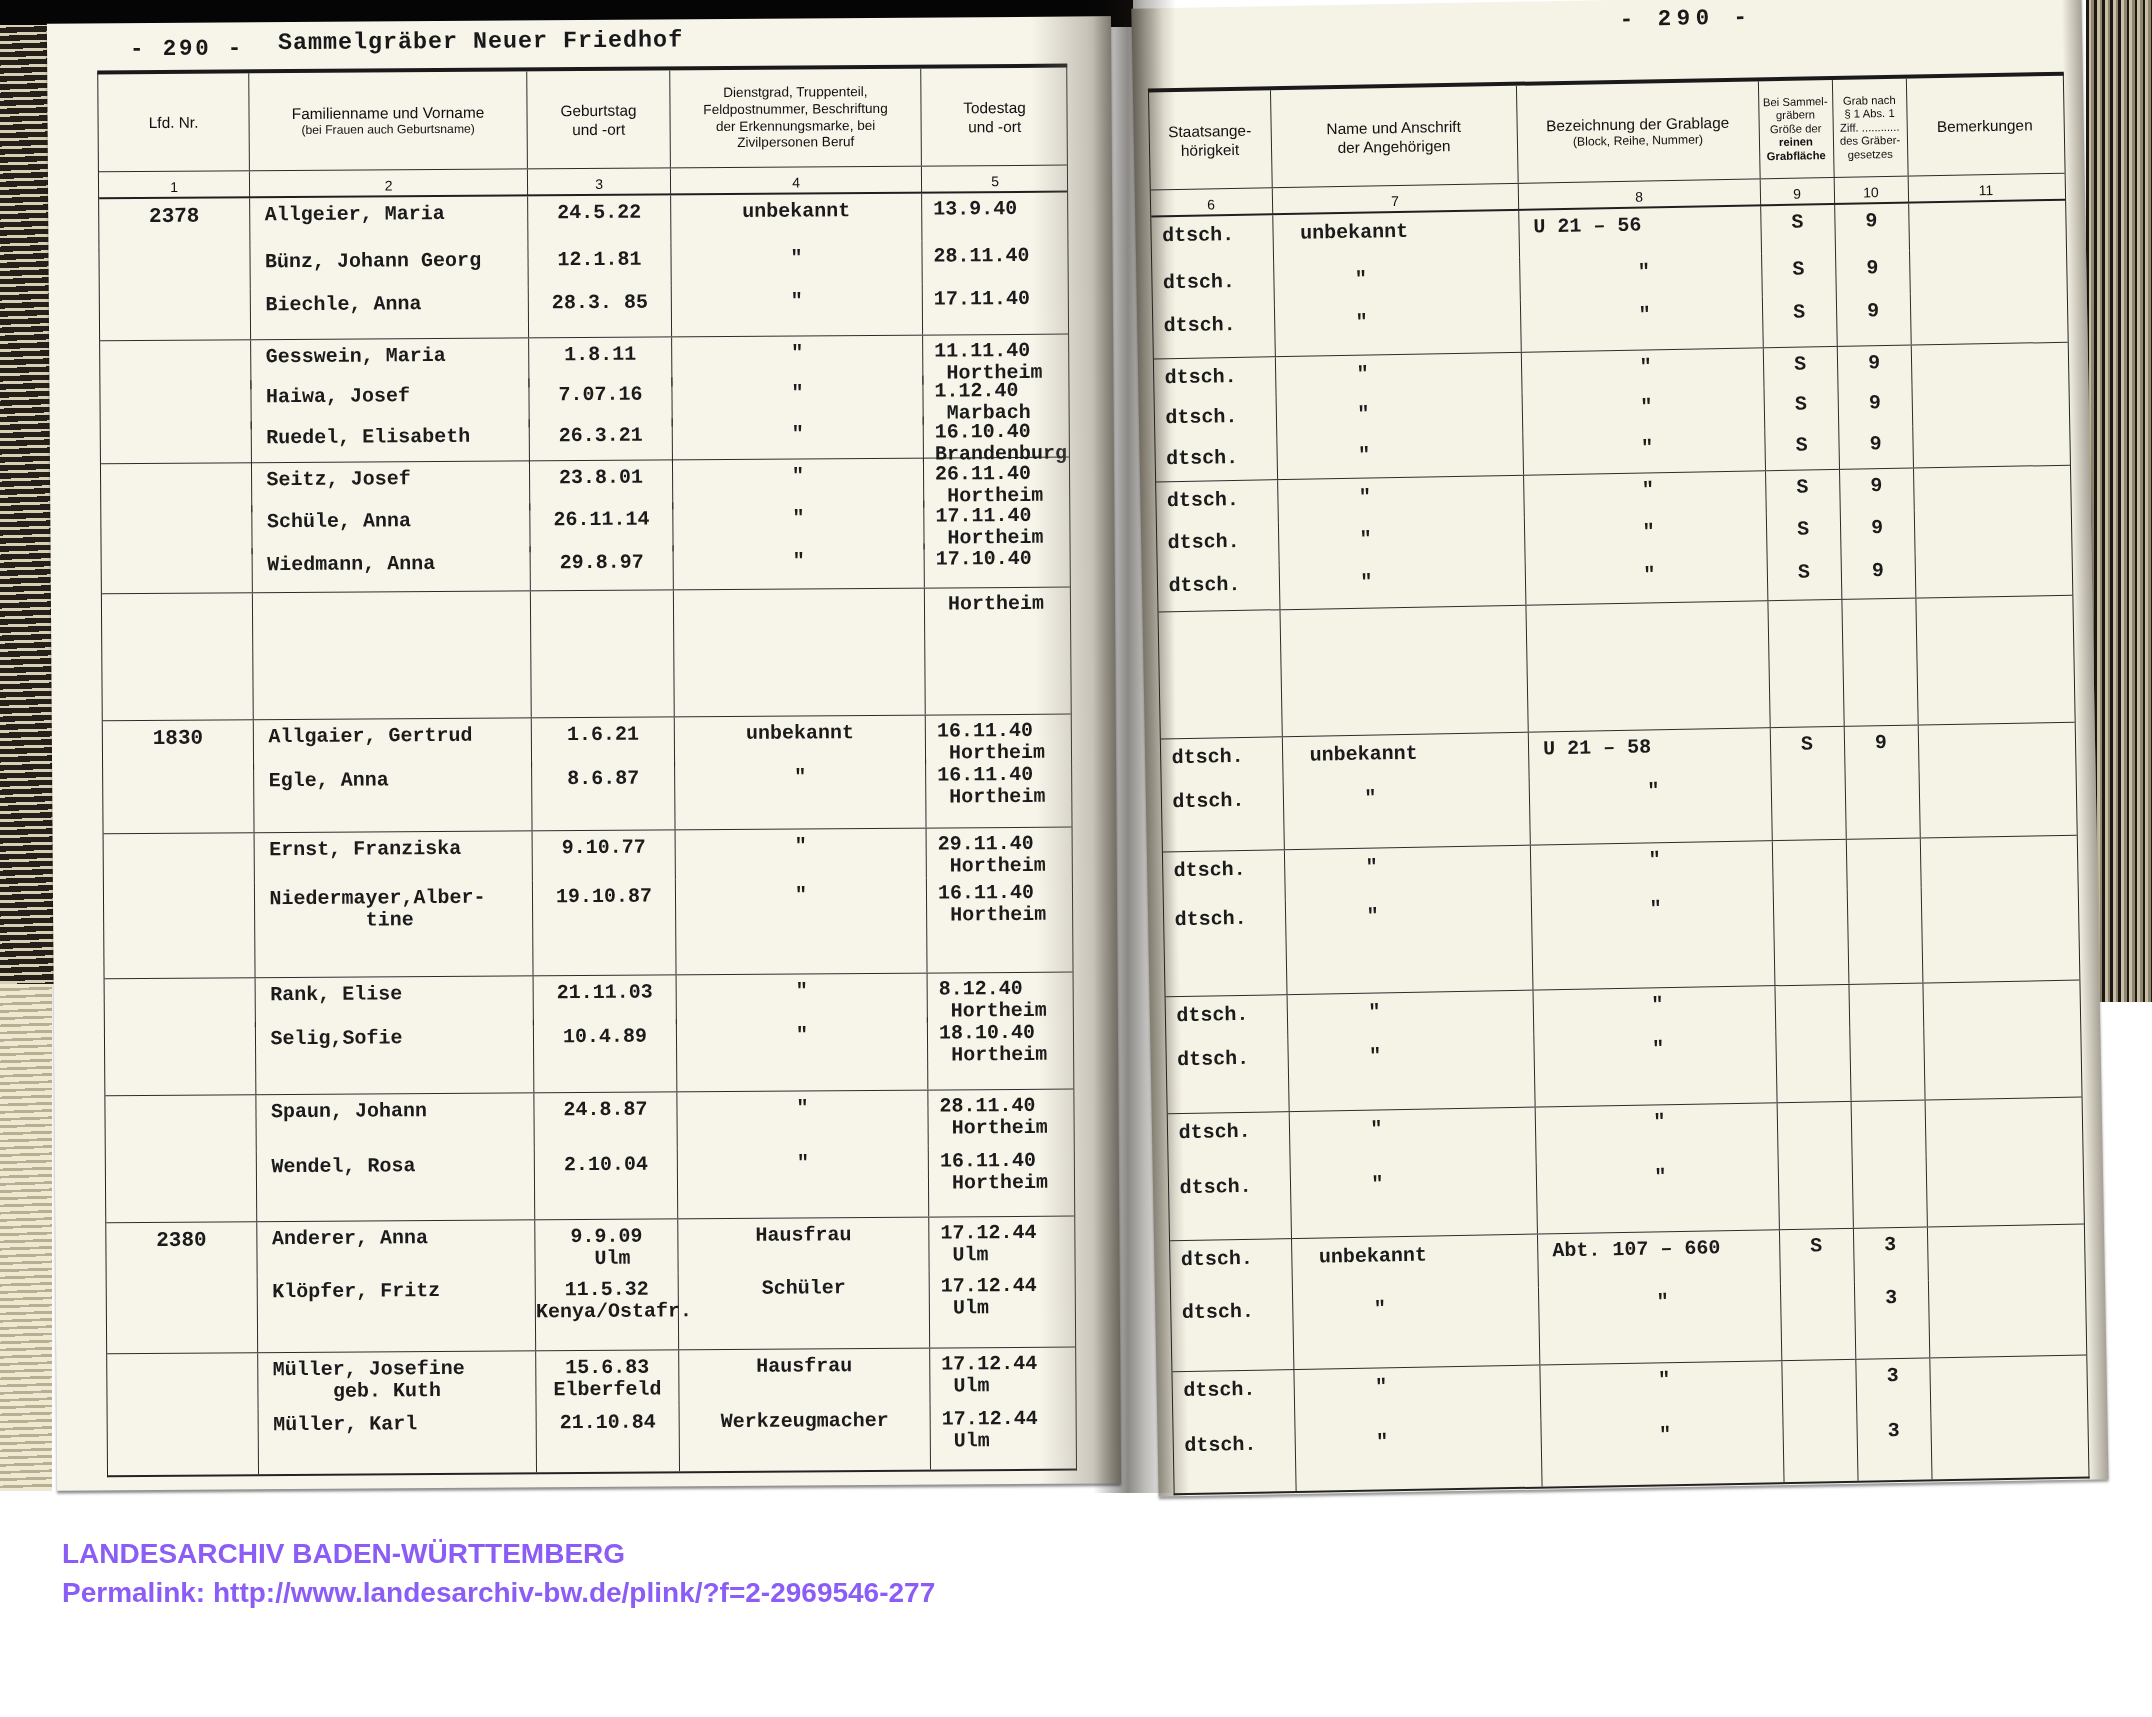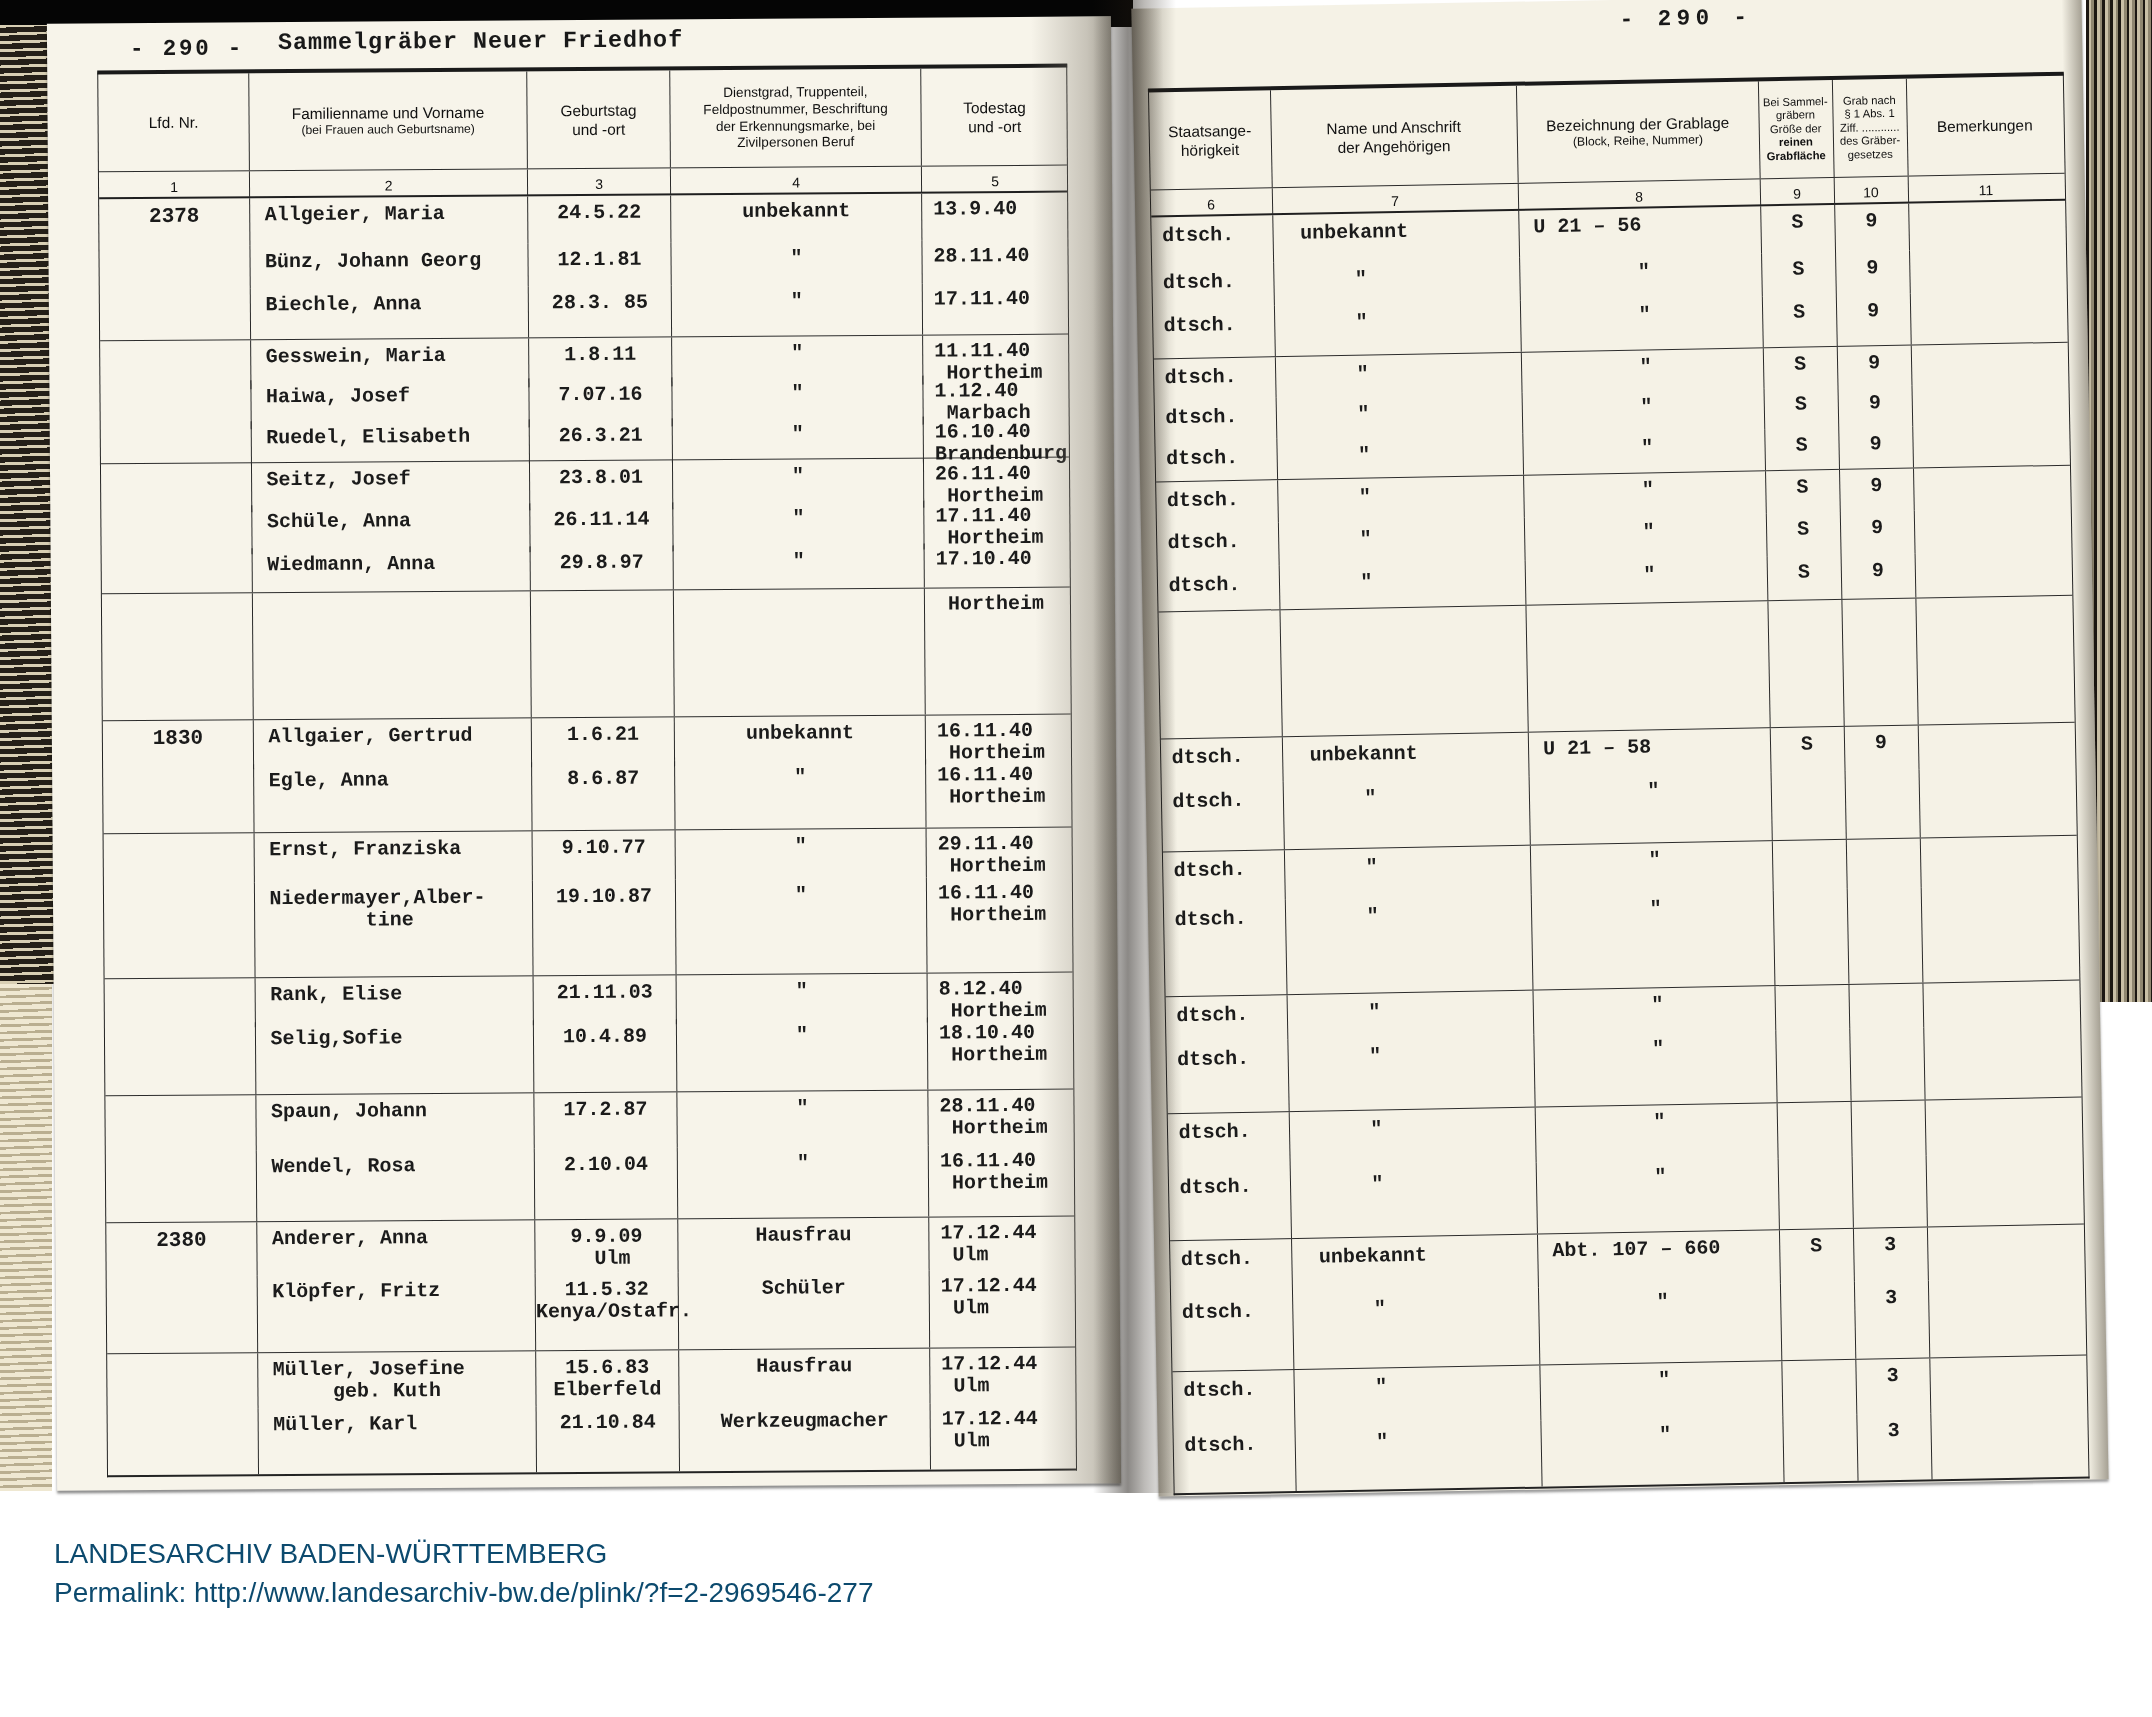--- a/index.html
+++ b/index.html
@@ -72,21 +72,21 @@
   .c-nat{padding:8.1px 0 0 11px;text-align:left;}
   .c-rel{padding:8.1px 0 0 27px;text-align:left;}
   .c-rel.ditto{padding-left:81px;}
   .c-grave{padding:6.3px 0 0 14.5px;text-align:left;}
   .c-grave.ditto{padding-left:118px;}
   .c-size{text-align:center;padding-top:6.3px;}
   .c-par{text-align:center;padding-top:6.3px;}
   .c-rem{}
 
   
-  .footer{position:absolute;left:54px;top:1534px;color:#0c4a6e;}
+  .footer{position:absolute;left:62px;top:1534px;color:#8b5cf6;font-weight:bold;}
   .footer div{font-size:28px;line-height:39px;font-family:"Liberation Sans",sans-serif;}
 </style>
 </head>
 <body>
 
 <div class="scene">
 
   <div class="bg-top"></div>
   <div class="bg-topleft"></div>
   <div class="bg-left-edge"></div>
@@ -249,21 +249,21 @@
             <div class="tc c-lfd"></div>
             <div class="tc c-name">Selig,Sofie</div>
             <div class="tc c-birth">10.4.89</div>
             <div class="tc c-duty ditto">"</div>
             <div class="tc c-death">18.10.40
  Hortheim</div>
           </div>
           <div class="trow sep" style="height: 56px;">
             <div class="tc c-lfd"></div>
             <div class="tc c-name">Spaun, Johann</div>
-            <div class="tc c-birth">17.2.87</div>
+            <div class="tc c-birth">24.8.87</div>
             <div class="tc c-duty ditto">"</div>
             <div class="tc c-death">28.11.40
  Hortheim</div>
           </div>
           <div class="trow" style="height: 71px;">
             <div class="tc c-lfd"></div>
             <div class="tc c-name">Wendel, Rosa</div>
             <div class="tc c-birth">2.10.04</div>
             <div class="tc c-duty ditto">"</div>
             <div class="tc c-death">16.11.40

